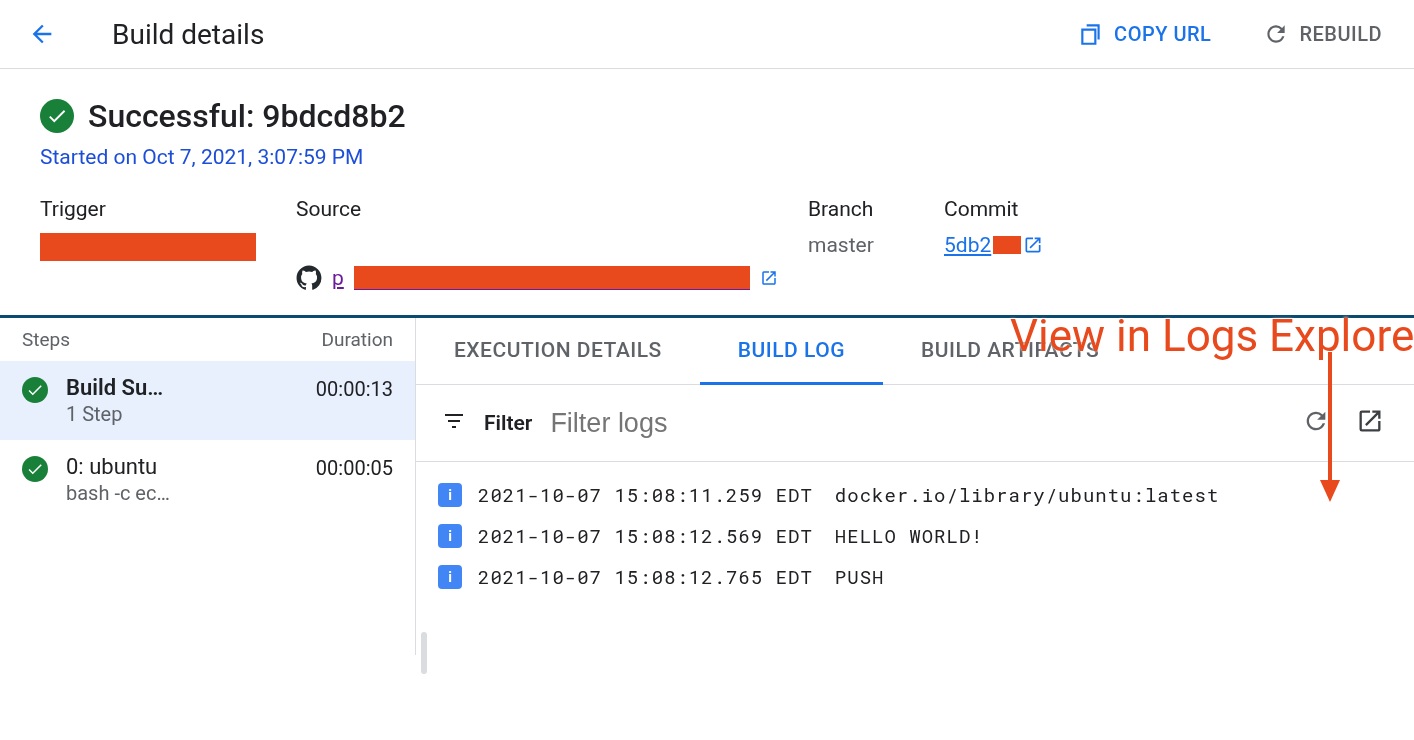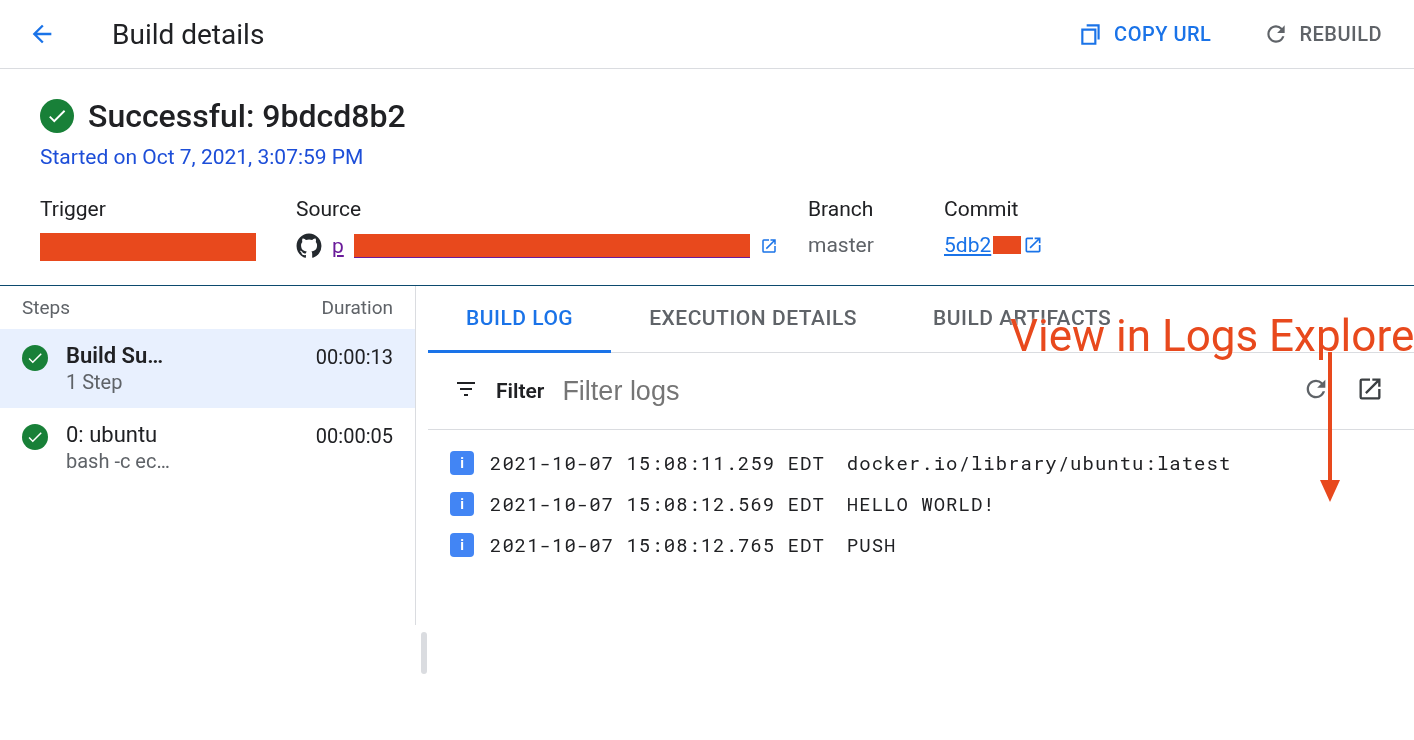--- a/index.html
+++ b/index.html
@@ -20,36 +20,36 @@
 .status-row { display: flex; align-items: center; gap: 14px; margin-bottom: 10px; }
 .status-check { width: 34px; height: 34px; border-radius: 50%; background: #188038; display: flex; align-items: center; justify-content: center; flex-shrink: 0; }
 .status-check svg { width: 22px; height: 22px; fill: #fff; }
 .status-title { font-size: 32px; font-weight: 500; color: #202124; }
 .started-on { font-size: 21px; color: #1d4ed8; margin-left: 0; margin-top: 6px; }
 
 
 .meta-row { display: flex; margin-top: 28px; gap: 0; }
 .meta-col { display: flex; flex-direction: column; }
 .meta-col.trigger { width: 256px; }
-.meta-col.source { width: 512px; }
+.meta-col.source { width: 512px; gap: 32px; }
 .meta-col.branch { width: 136px; }
 .meta-col.commit { }
 .meta-label { font-size: 21px; color: #202124; font-weight: 400; margin-bottom: 12px; }
 .meta-value { font-size: 21px; display: flex; align-items: center; gap: 10px; }
 .redact { background: #e8491d; height: 28px; }
 .redact.trigger-v { width: 216px; }
 .redact.source-v { width: 396px; height: 24px; border-bottom: 1px solid #6a1b9a; }
 .gh-icon { width: 26px; height: 26px; }
 .source-p { color: #6a1b9a; text-decoration: underline; }
 .branch-value { color: #5f6368; }
 .commit-link { color: #1a73e8; text-decoration: underline; display: inline-flex; align-items: center; gap: 2px; }
 .commit-link .ext-icon { width: 20px; height: 20px; }
 
 
-.content { display: flex; border-top: 1px solid #0c4a6e; height: calc(100% - 400px); gap: 12px; }
+.content { display: flex; border-top: 3px solid #0c4a6e; height: calc(100% - 400px); }
 .steps-panel { width: 416px; border-right: 1px solid #dadce0; background: #fff; }
 .steps-header { display: flex; justify-content: space-between; padding: 10px 22px 10px 22px; color: #5f6368; font-size: 19px; }
 .step-row { display: flex; align-items: flex-start; padding: 14px 22px; gap: 18px; }
 .step-row.selected { background: #e8f0fe; }
 .step-check { width: 26px; height: 26px; border-radius: 50%; background: #188038; display: flex; align-items: center; justify-content: center; flex-shrink: 0; margin-top: 2px; }
 .step-check svg { width: 18px; height: 18px; fill: #fff; }
 .step-body { flex: 1; min-width: 0; }
 .step-name { font-size: 22px; color: #202124; white-space: nowrap; overflow: hidden; text-overflow: ellipsis; }
 .step-name.bold { font-weight: 600; }
 .step-sub { font-size: 20px; color: #5f6368; margin-top: 2px; white-space: nowrap; overflow: hidden; text-overflow: ellipsis; }
@@ -188,22 +188,22 @@
       <div class="step-name ">0: ubuntu</div>
       <div class="step-sub">bash -c ec…</div>
     </div>
     <div class="step-dur">00:00:05</div>
         </div>
       </div>
   </div>
 
   <div class="logs-panel">
     <div class="tabs" id="tabs-container">
+        <div class="tab">EXECUTION DETAILS</div>
         <div class="tab active">BUILD LOG</div>
-        <div class="tab">EXECUTION DETAILS</div>
         <div class="tab">BUILD ARTIFACTS</div>
       </div>
     <div class="filter-bar">
       <span class="filter-icon">
         <svg viewBox="0 0 24 24">
             <path fill="#202124" d="M3 5h18v2H3zm3 6h12v2H6zm4 6h4v2h-4z"></path>
           </svg>
       </span>
       <span class="filter-label">Filter</span>
       <input class="filter-input" placeholder="Filter logs" style="">

